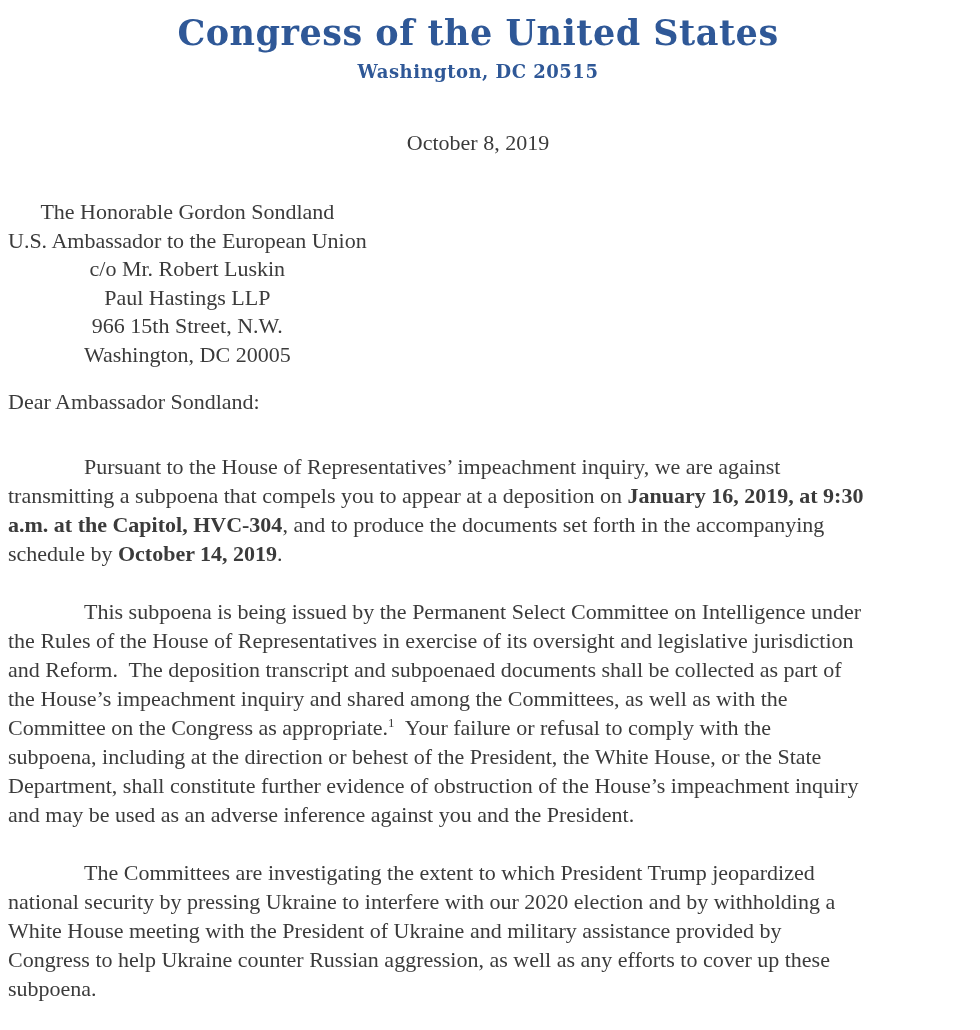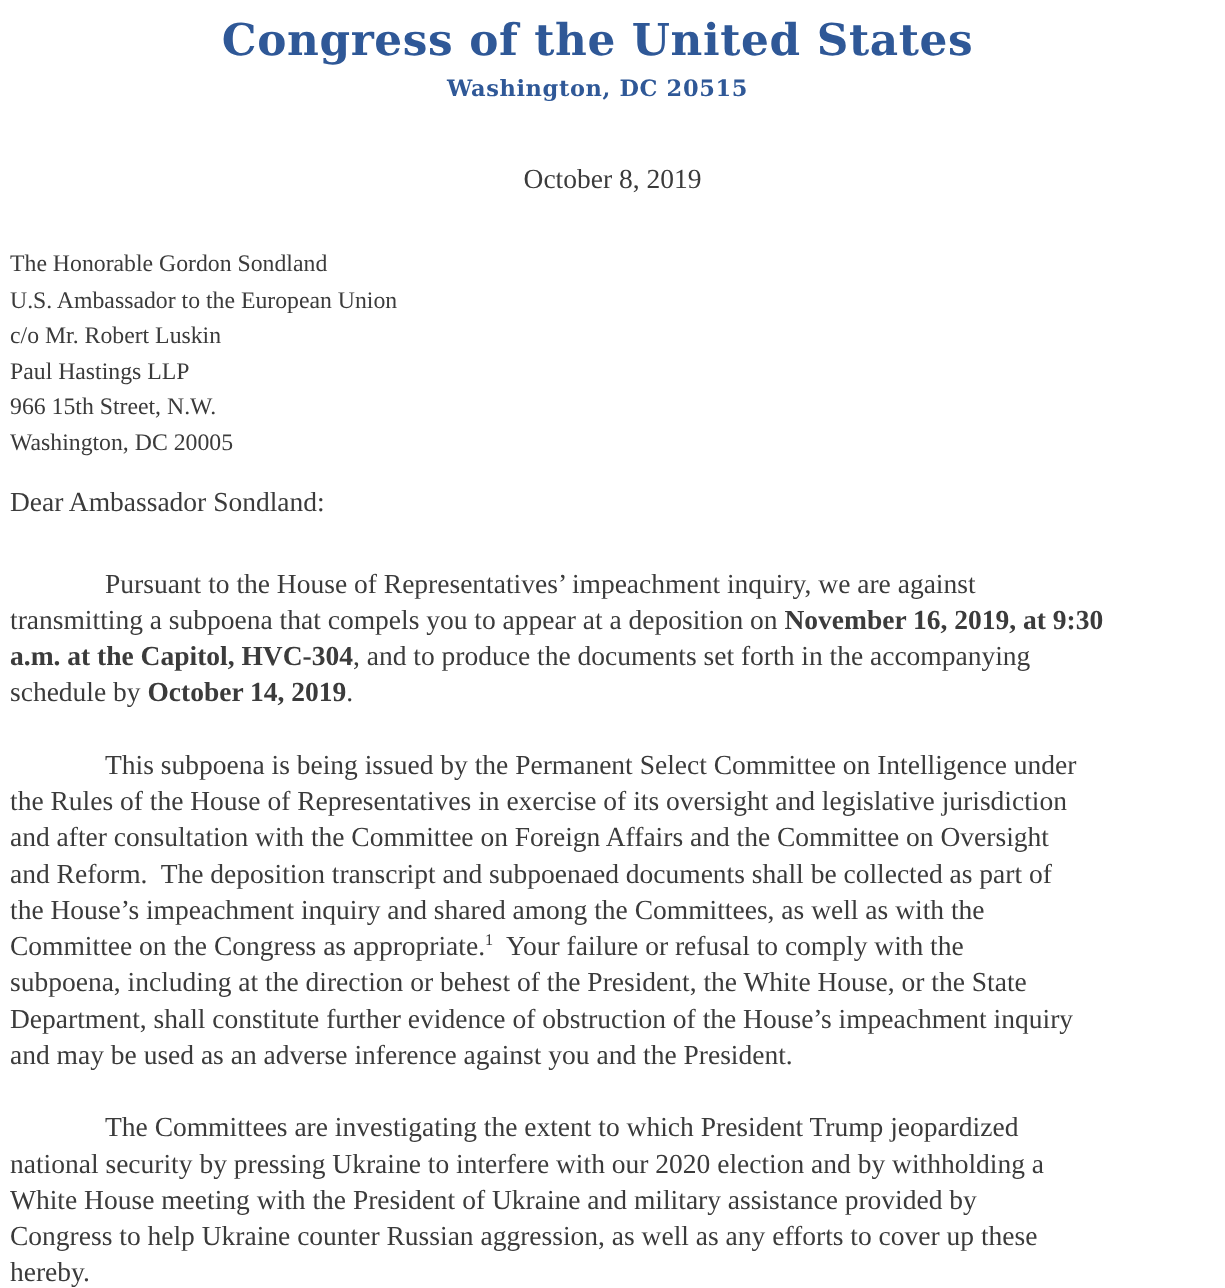--- a/index.html
+++ b/index.html
@@ -37,28 +37,28 @@
     margin-top: 2px;
     letter-spacing: 0.5px;
   }
   .date-line {
     position: absolute;
     top: 130px;
     left: 0;
     width: 100%;
     text-align: center;
     font-size: 22px;
-    padding-left: 12px;
   }
   .recipient {
     position: absolute;
     top: 198px;
     left: 8px;
-    font-size: 19px;
+    font-size: 22px;
     line-height: 28.5px;
+    text-align: center;
   }
   .salutation {
     position: absolute;
     top: 389px;
     left: 8px;
     font-size: 22px;
     text-align: center;
   }
   .letter-body {
     position: absolute;
@@ -105,37 +105,36 @@
     <div class="addr-line">Paul Hastings LLP</div>
     <div class="addr-line">966 15th Street, N.W.</div>
     <div class="addr-line">Washington, DC 20005</div>
   </div>
 
   <div class="salutation">Dear Ambassador Sondland:</div>
 
   <div class="letter-body" id="letter-body">
       <div class="para">
         <div class="line indent"><span>Pursuant to the House of Representatives’ impeachment inquiry, we are against</span></div>
-        <div class="line"><span>transmitting a subpoena that compels you to appear at a deposition on </span><span class="bold">November 16, 2019, at 9:30</span></div>
+        <div class="line"><span>transmitting a subpoena that compels you to appear at a deposition on </span><span class="bold">January 16, 2019, at 9:30</span></div>
         <div class="line"><span class="bold">a.m. at the Capitol, HVC-304</span><span>, and to produce the documents set forth in the accompanying</span></div>
         <div class="line"><span>schedule by </span><span class="bold">October 14, 2019</span><span>.</span></div>
       </div>
       <div class="para">
         <div class="line indent"><span>This subpoena is being issued by the Permanent Select Committee on Intelligence under</span></div>
         <div class="line"><span>the Rules of the House of Representatives in exercise of its oversight and legislative jurisdiction</span></div>
-        <div class="line"><span>and after consultation with the Committee on Foreign Affairs and the Committee on Oversight</span></div>
         <div class="line"><span>and Reform.  The deposition transcript and subpoenaed documents shall be collected as part of</span></div>
         <div class="line"><span>the House’s impeachment inquiry and shared among the Committees, as well as with the</span></div>
         <div class="line"><span>Committee on the Congress as appropriate.</span><sup class="fnref">1</sup><span>  Your failure or refusal to comply with the</span></div>
         <div class="line"><span>subpoena, including at the direction or behest of the President, the White House, or the State</span></div>
         <div class="line"><span>Department, shall constitute further evidence of obstruction of the House’s impeachment inquiry</span></div>
         <div class="line"><span>and may be used as an adverse inference against you and the President.</span></div>
       </div>
       <div class="para">
         <div class="line indent"><span>The Committees are investigating the extent to which President Trump jeopardized</span></div>
         <div class="line"><span>national security by pressing Ukraine to interfere with our 2020 election and by withholding a</span></div>
         <div class="line"><span>White House meeting with the President of Ukraine and military assistance provided by</span></div>
         <div class="line"><span>Congress to help Ukraine counter Russian aggression, as well as any efforts to cover up these</span></div>
-        <div class="line"><span>hereby.</span></div>
+        <div class="line"><span>subpoena.</span></div>
       </div>
     </div>
 
 </div>
 
 </body></html>

